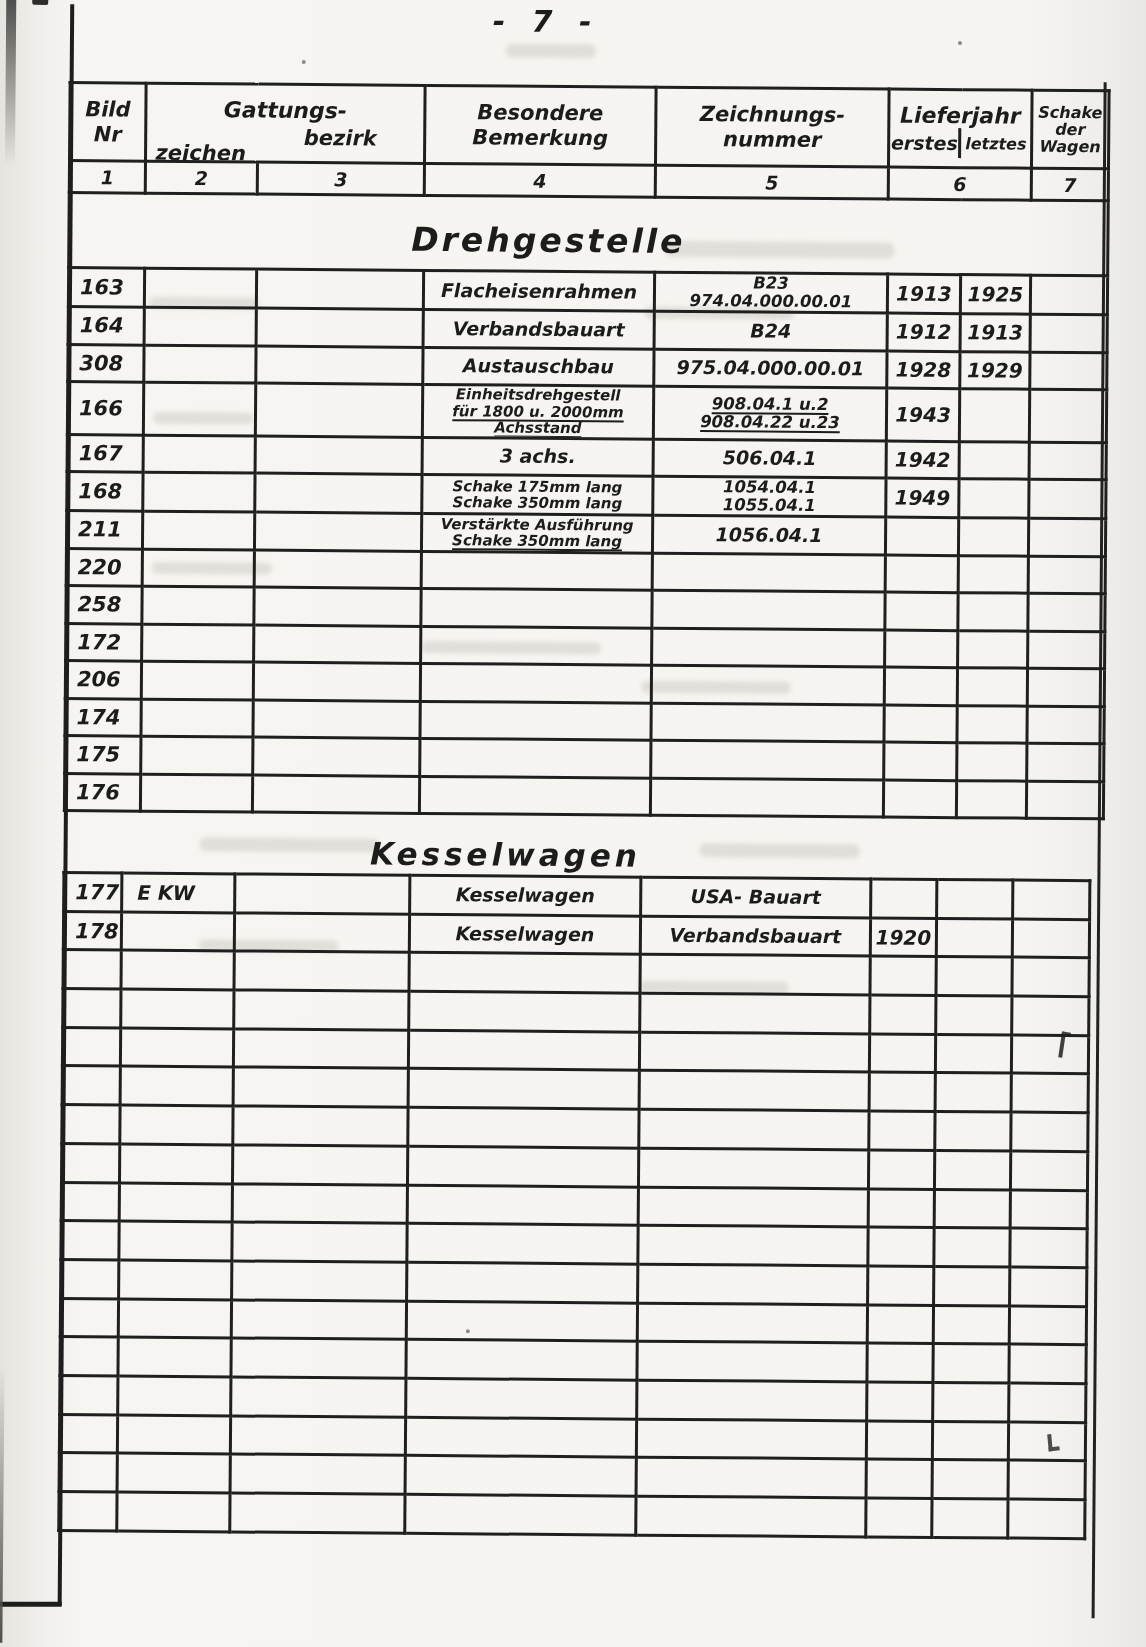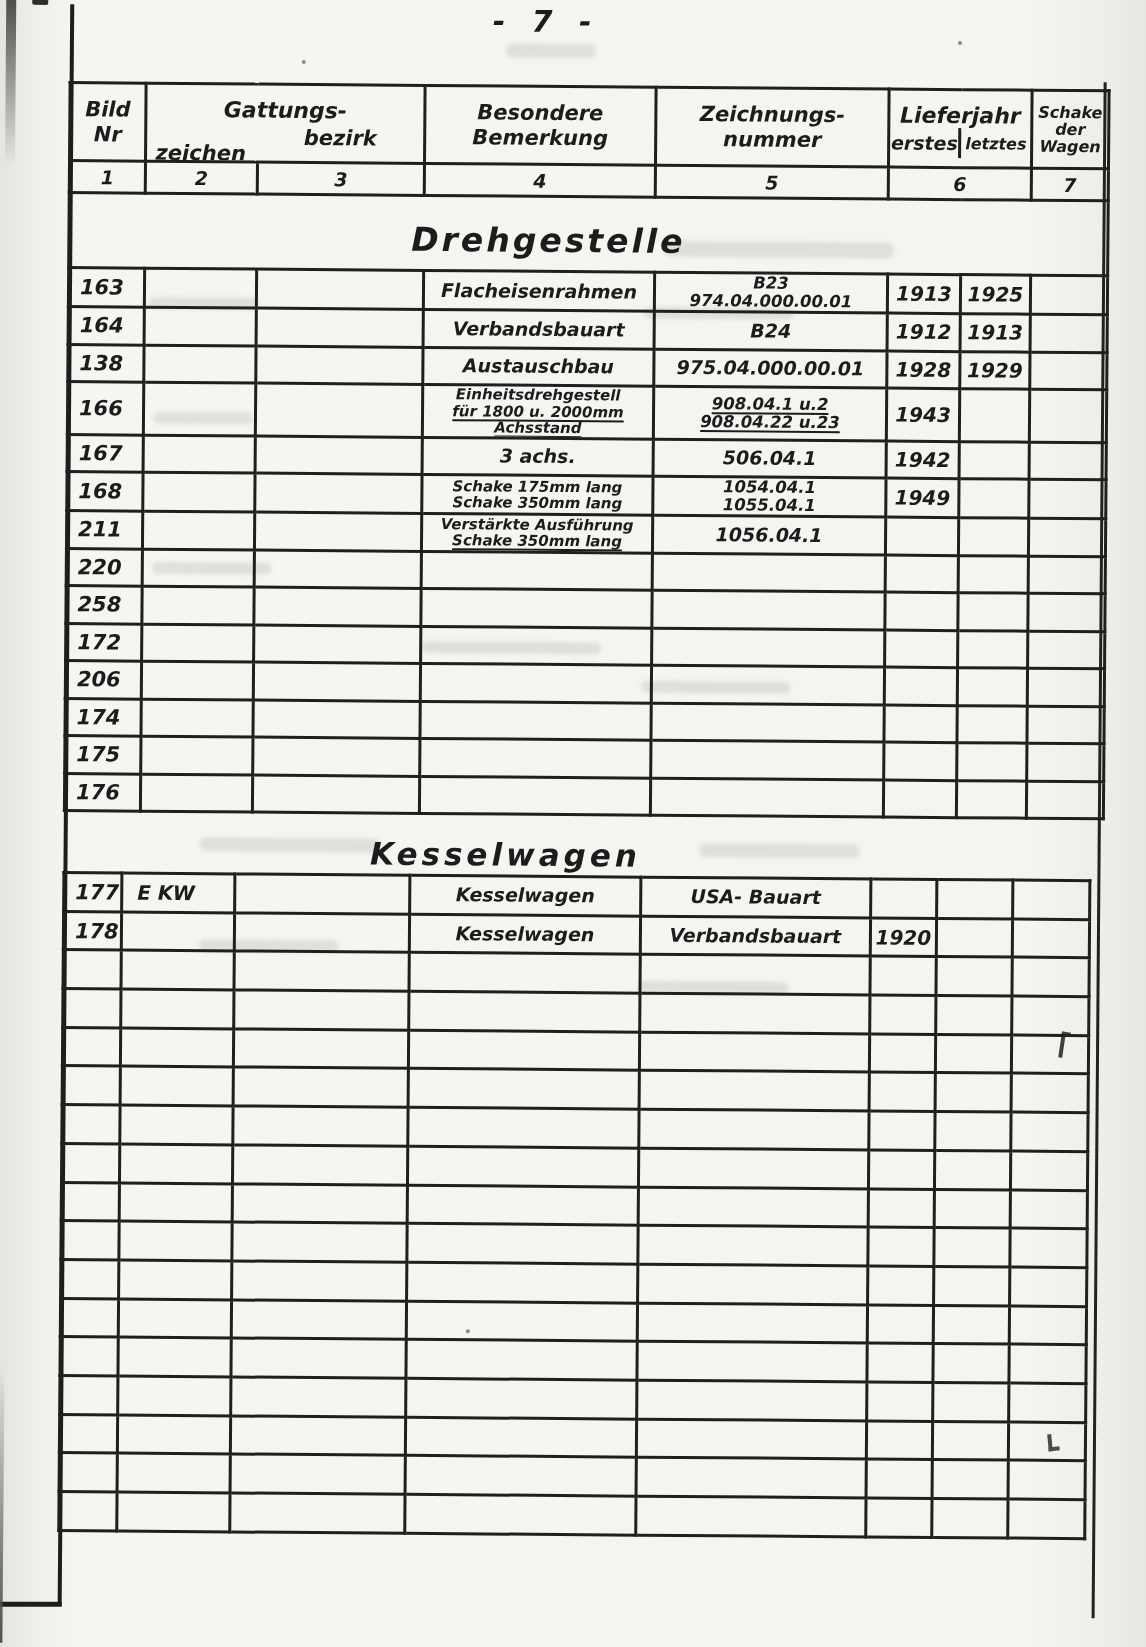--- a/index.html
+++ b/index.html
@@ -193,21 +193,21 @@
               <div class="line">Verbandsbauart</div>
             </td>
             <td class="c-zeichnung">
               <div class="line">B24</div>
             </td>
             <td class="c-erstes">1912</td>
             <td class="c-letztes">1913</td>
             <td class="c-anzahl"></td>
           </tr>
           <tr>
-            <td class="c-bild">138</td>
+            <td class="c-bild">308</td>
             <td class="c-zeichen"></td>
             <td class="c-bezirk"></td>
             <td class="c-bemerkung">
               <div class="line">Austauschbau</div>
             </td>
             <td class="c-zeichnung">
               <div class="line">975.04.000.00.01</div>
             </td>
             <td class="c-erstes">1928</td>
             <td class="c-letztes">1929</td>

